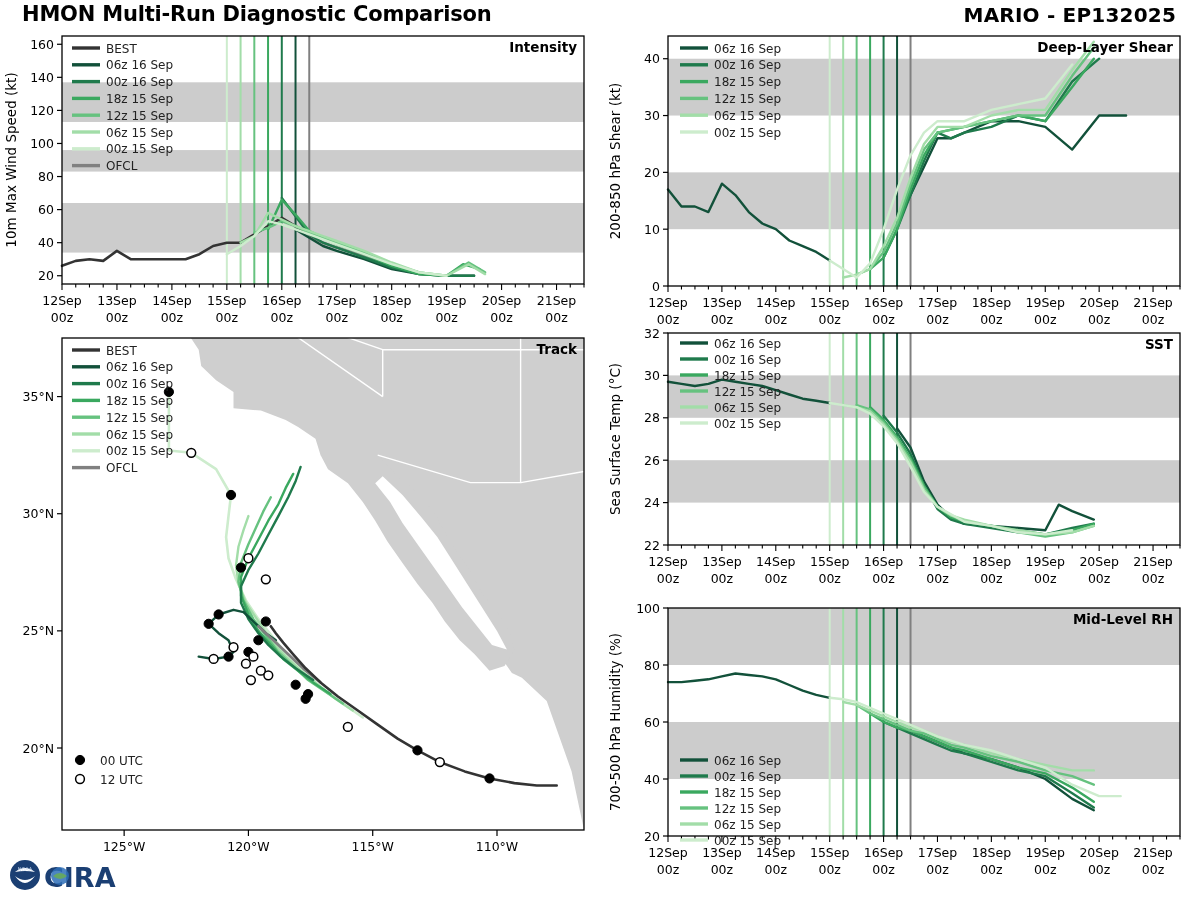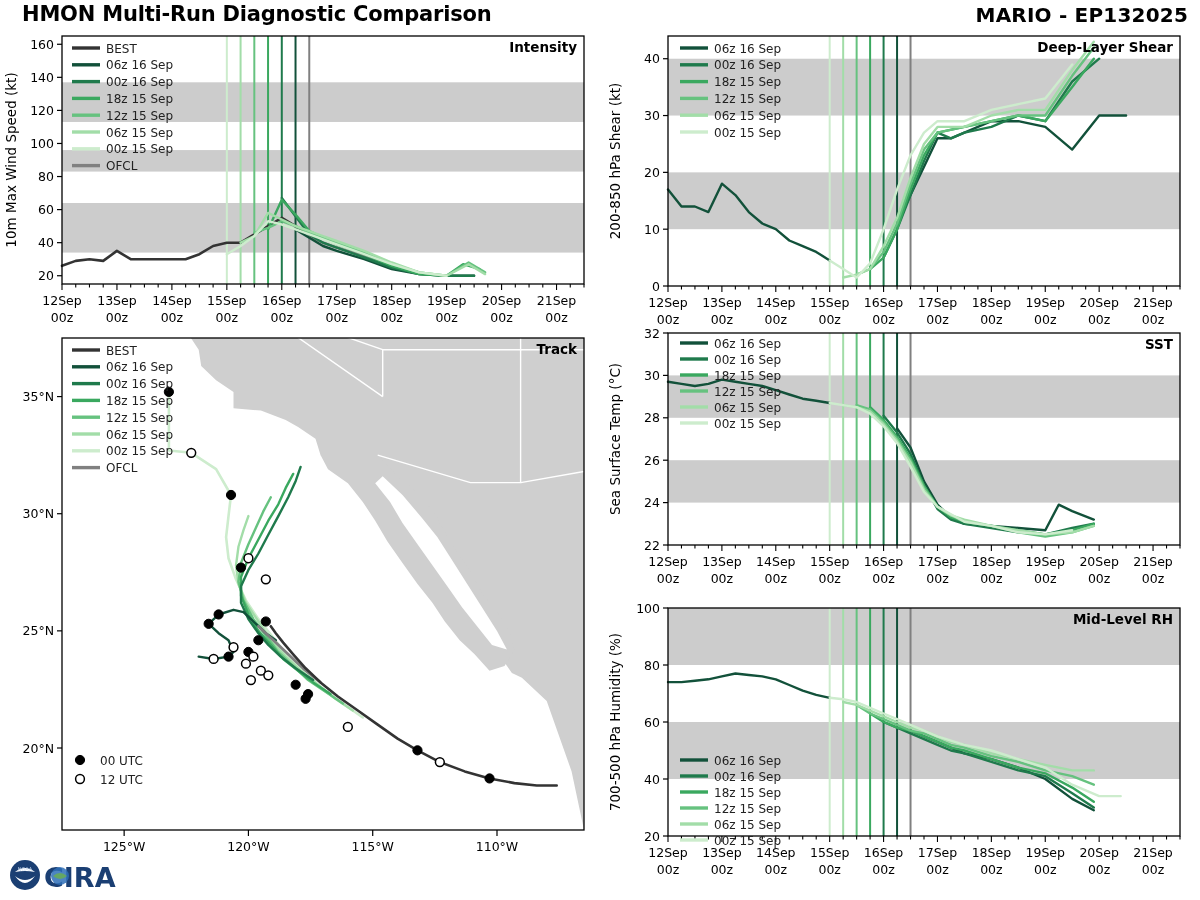--- a/index.html
+++ b/index.html
@@ -1,19 +1,19 @@
 <!DOCTYPE html>
 <html><head>
 <meta charset="utf-8">
 <style>
   html,body{margin:0;padding:0;background:#fff;}
   body{width:1200px;height:900px;font-family:"DejaVu Sans",sans-serif;color:#000;overflow:hidden;position:relative;}
   .page{position:relative;width:1200px;height:900px;}
   .title-left{position:absolute;left:14px;top:2px;font-size:21px;font-weight:bold;letter-spacing:-0.2px;margin-left:8px;}
-  .title-right{position:absolute;right:12px;top:3px;font-size:20px;font-weight:bold;letter-spacing:0.2px;}
+  .title-right{position:absolute;right:24px;top:3px;font-size:20px;font-weight:bold;letter-spacing:0.2px;}
   svg{display:block;}
   .axlabel{font-size:13.5px;fill:#000;font-family:"DejaVu Sans",sans-serif;}
   .ticklab{font-size:12.5px;fill:#000;font-family:"DejaVu Sans",sans-serif;}
   .panel-title{font-size:13.5px;font-weight:bold;fill:#000;font-family:"DejaVu Sans",sans-serif;}
   .leglab{font-size:12px;fill:#222;font-family:"DejaVu Sans",sans-serif;}
   .frame{fill:none;stroke:#000;stroke-width:1.3;}
   .band{fill:#cccccc;}
   .land{fill:#cfcfcf;}
   .border{fill:none;stroke:#ffffff;stroke-width:1.4;}
   .trk{fill:none;stroke-linejoin:round;stroke-linecap:round;}

